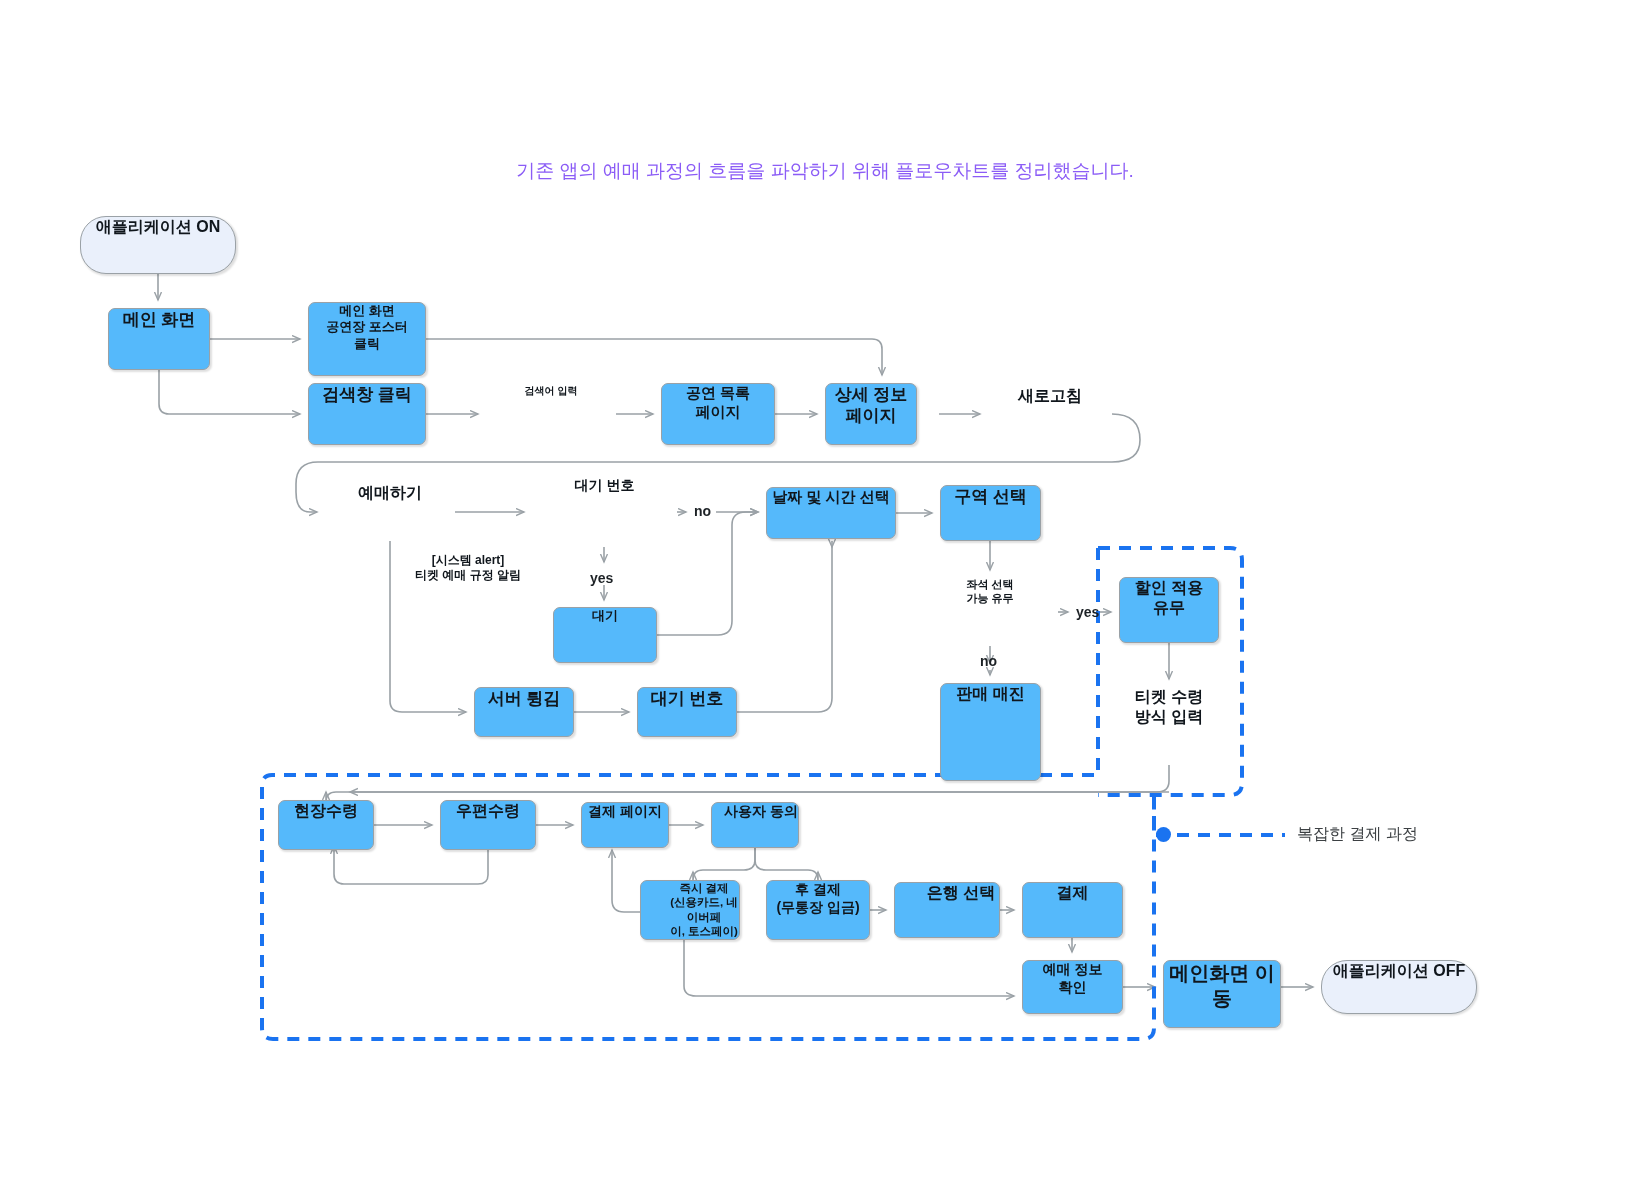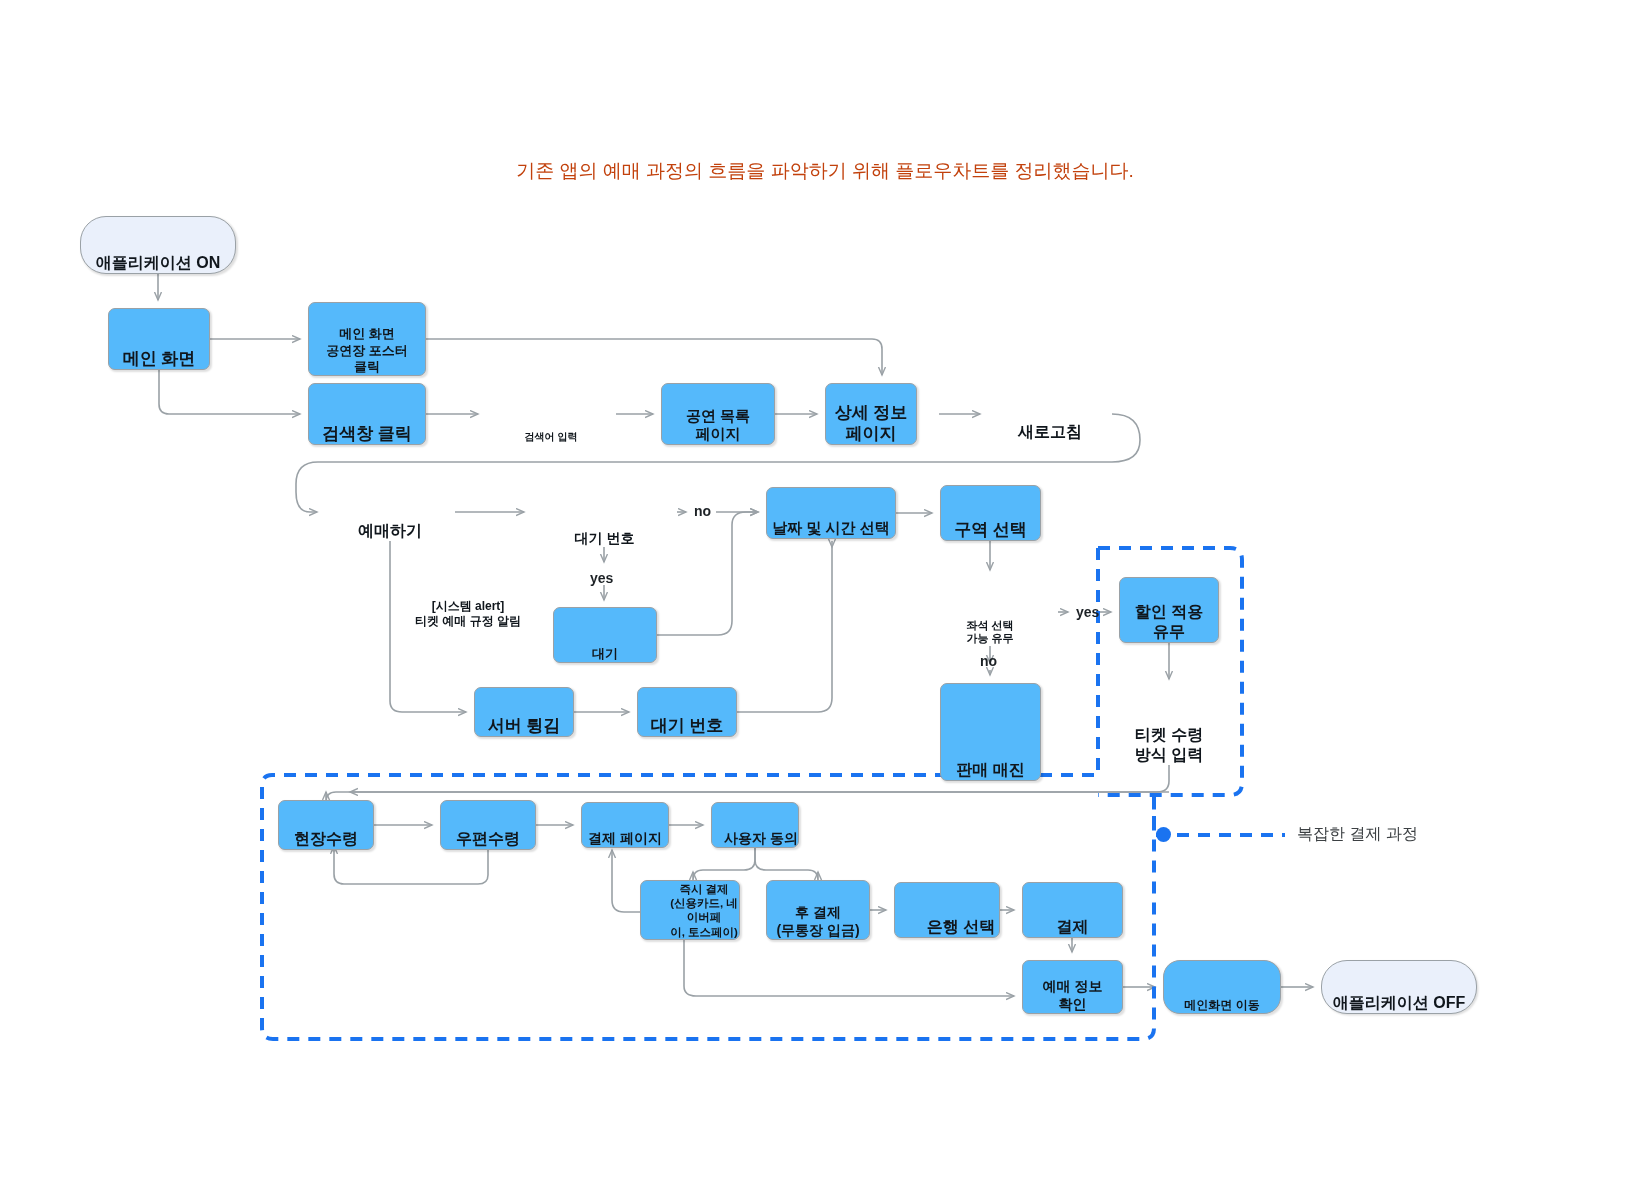--- a/index.html
+++ b/index.html
@@ -37,28 +37,28 @@
     color: #3b8af5;
     letter-spacing: 0.2px;
   }
   .subtitle {
     position: absolute;
     left: 0;
     top: 158px;
     width: 1650px;
     text-align: center;
     font-size: 19px;
-    color: #c2410c;
+    color: #8b5cf6;
   }
   
   .node {
     position: absolute;
     box-sizing: border-box;
     display: flex;
-    align-items: flex-end;
+    align-items: flex-start;
     justify-content: center;
     text-align: center;
     color: #10161c;
     line-height: 1.25;
   }
 
   .n-rect {
     background: #55b9fb;
     border: 1.6px solid #9aa1a6;
     border-radius: 7px;
@@ -321,21 +321,21 @@
       </div>
       <div class="node n-rect" style="left: 894px; top: 882px; width: 106px; height: 56px; font-size: 16px; padding-left: 28px;">
         <span class="inner">은행 선택</span>
       </div>
       <div class="node n-rect" style="left: 1022px; top: 882px; width: 101px; height: 56px; font-size: 16px;">
         <span class="inner">결제</span>
       </div>
       <div class="node n-rect" style="left: 1022px; top: 960px; width: 101px; height: 54px; font-size: 14px;">
         <span class="inner">예매 정보<br>확인</span>
       </div>
-      <div class="node n-rect" style="left: 1163px; top: 960px; width: 118px; height: 54px; font-size: 12px; border-radius: 17px;">
+      <div class="node n-rect" style="left: 1163px; top: 960px; width: 118px; height: 68px; font-size: 20px;">
         <span class="inner">메인화면 이동</span>
       </div>
       <div class="node n-round" style="left: 1321px; top: 960px; width: 156px; height: 54px; font-size: 16px;">
         <span class="inner">애플리케이션 OFF</span>
       </div>
       <div class="edge-label" style="left: 694px; top: 503px;">no</div>
       <div class="edge-label" style="left: 590px; top: 570px;">yes</div>
       <div class="edge-label" style="left: 1076px; top: 604px;">yes</div>
       <div class="edge-label" style="left: 980px; top: 653px;">no</div>
     </div>

